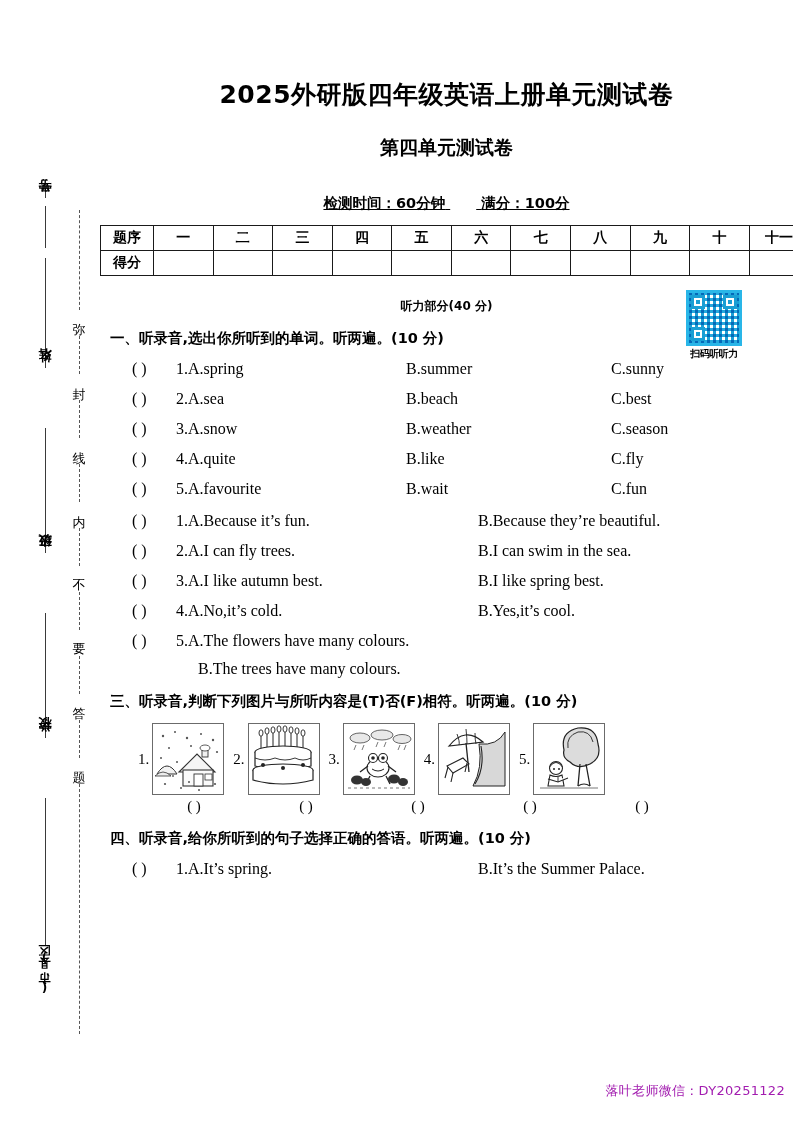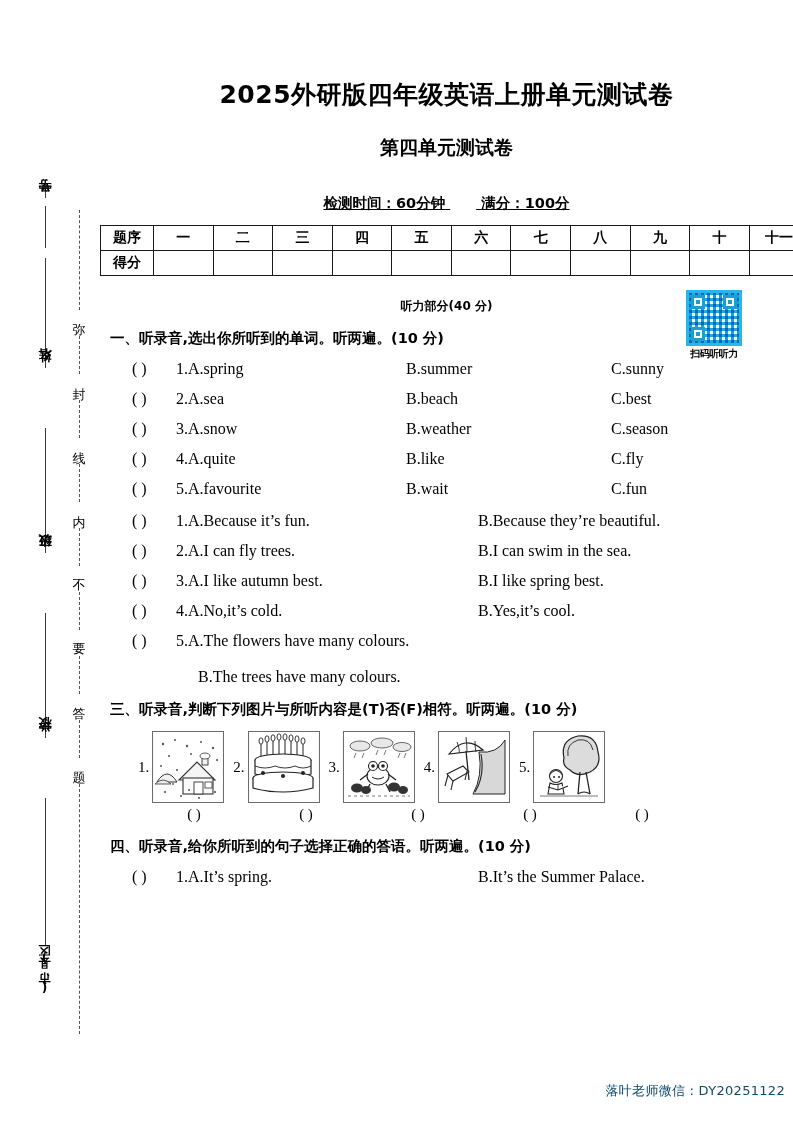--- a/index.html
+++ b/index.html
@@ -191,21 +191,21 @@
     display: inline-block;
     width: 44px;
     flex: none;
     letter-spacing: 0;
   }
   .qnum { flex: none; }
   .opt { white-space: nowrap; }
   .opt.a3 { width: 218px; flex: none; }
   .opt.b3 { width: 205px; flex: none; }
   .opt.a2 { width: 290px; flex: none; }
-  .qrow.cont { margin-top: 18px; padding-left: 88px; }
+  .qrow.cont { margin-top: 10px; padding-left: 88px; }
 
   
   .pic-row {
     display: flex;
     margin-top: 12px;
     padding-left: 28px;
     align-items: flex-start;
   }
   .pic-cell {
     display: flex;
@@ -239,21 +239,21 @@
     margin-right: 0px;
   }
 
   
   .watermark {
     position: absolute;
     right: 8px;
     bottom: 22px;
     font-family: "DejaVu Sans", "Liberation Sans", sans-serif;
     font-size: 13px;
-    color: #0c4a6e;
+    color: #a21caf;
     letter-spacing: 0.3px;
   }
 </style>
 </head>
 <body>
 
 <div class="seal-area">
   <div class="seal-col outer">
     <div class="seal-line" style="top:190px;height:58px;"></div>
     <div class="seal-word flip" style="top:198px;">学号</div>

